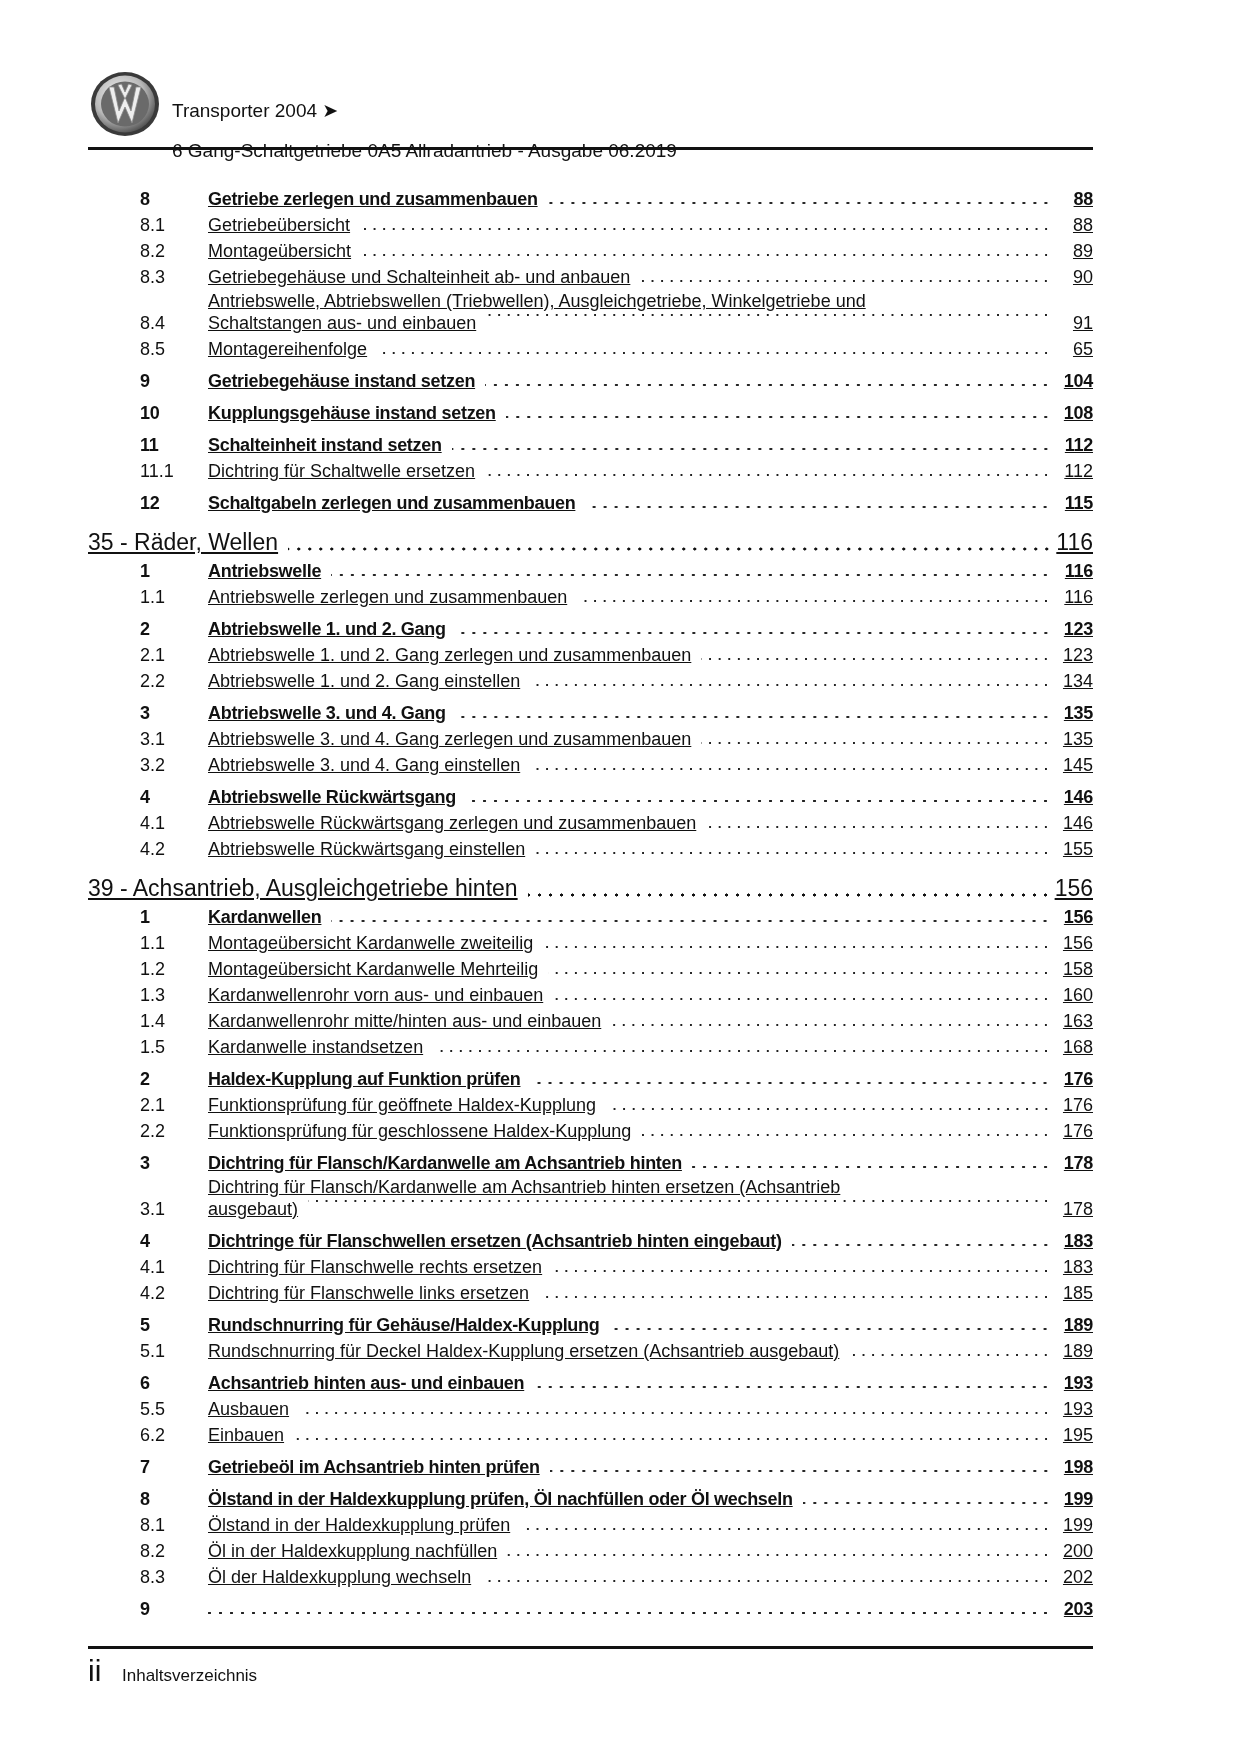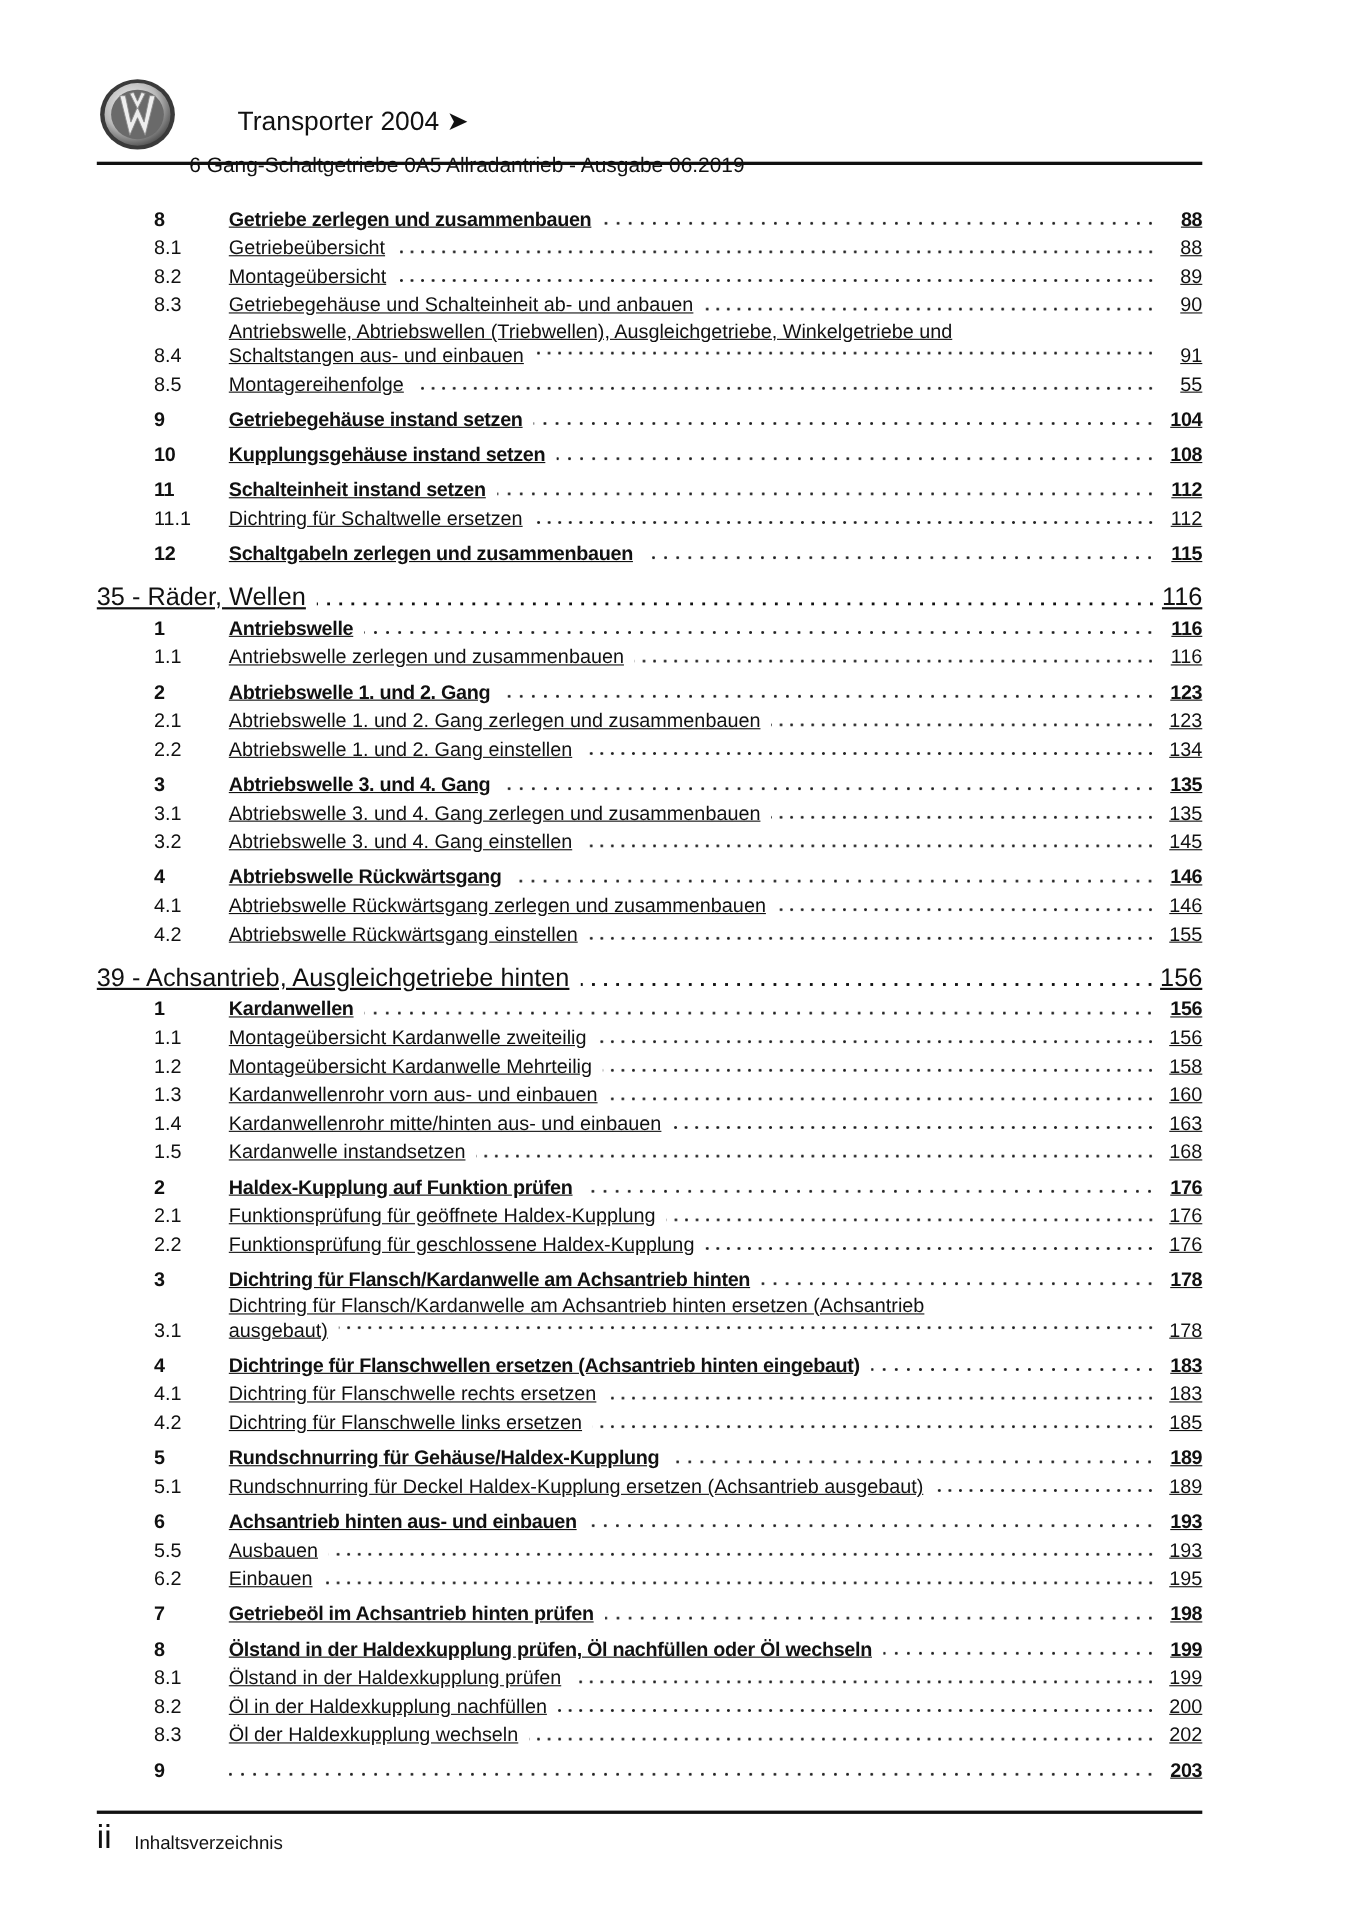--- a/index.html
+++ b/index.html
@@ -1,38 +1,38 @@
 <!DOCTYPE html>
 <html><head>
 <meta charset="utf-8">
 <style>
   html, body { margin:0; padding:0; background:#ffffff; }
   body { width:1240px; height:1754px; position:relative; overflow:hidden;
          font-family:"Liberation Sans", "DejaVu Sans", sans-serif; color:#111; }
   .logo { position:absolute; left:90px; top:71px; width:70px; height:66px; }
-  .hdr-title { position:absolute; left:172px; top:100px; font-size:24px; line-height:22px; color:#111; white-space:nowrap;margin-left:44px; }
+  .hdr-title { position:absolute; left:172px; top:100px; font-size:19px; line-height:22px; color:#111; white-space:nowrap; }
   .hdr-sub { position:absolute; left:172px; top:124px; font-size:19px; line-height:22px; color:#111; white-space:nowrap;margin-top:16px; }
   .rule { position:absolute; left:88px; width:1005px; height:3px; background:#111; }
   .rule.top { top:147px; }
   .rule.bottom { top:1646px; }
   .toc { position:absolute; left:88px; top:180px; width:1005px; }
   .row { position:relative; display:flex; align-items:flex-end; height:26px; font-size:18px; line-height:22px; }
   .row .num { position:absolute; left:52px; bottom:2px; }
   .row .body { margin-left:120px; flex:1; display:flex; align-items:flex-end; padding-bottom:2px;text-decoration:underline; }
   .row .title { white-space:nowrap; padding-right:10px; }
   .row .leader { flex:1; height:6px; margin-bottom:4px; margin-right:12px;
       background-image:radial-gradient(circle, #222 1.1px, transparent 1.4px);
       background-size:9.6px 6px; background-repeat:repeat-x; background-position:right center; }
   .row .page { min-width:30px; text-align:right; white-space:nowrap; }
   .row.main { margin-top:6px; font-weight:bold; letter-spacing:-0.3px; }
   .row.main .leader { background-size:11px 6px; }
   .row.wrap { height:46px; }
   .row.wrap .body { display:block; }
   .row.wrap .line1 { display:block; white-space:nowrap; }
-  .row.wrap .line2 { display:flex; align-items:center; }
+  .row.wrap .line2 { display:flex; align-items:flex-start; }
   .row.section { height:34px; margin-top:8px; font-size:23px; line-height:28px; font-weight:normal; }
   .row.section .body { margin-left:0; }
   .row.section .leader { background-size:11px 6px; margin-right:4px; background-image:radial-gradient(circle, #111 1.4px, transparent 1.7px); }
   .row.section + .row.main { margin-top:0; }
   .row.section .page { font-size:23px; }
   .footer-page { position:absolute; left:88px; top:1655px; font-size:30px; line-height:32px; }
   .footer-label { position:absolute; left:122px; top:1667px; font-size:17px; line-height:18px; }
 </style>
 </head>
 <body>
@@ -99,21 +99,21 @@
           <span class="leader"></span>
           <span class="page">91</span>
         </div>
       </div>
     </div>
     <div class="row sub">
       <span class="num">8.5</span>
       <div class="body">
         <span class="title">Montagereihenfolge</span>
         <span class="leader"></span>
-        <span class="page">55</span>
+        <span class="page">65</span>
       </div>
     </div>
     <div class="row main">
       <span class="num">9</span>
       <div class="body">
         <span class="title">Getriebegehäuse instand setzen</span>
         <span class="leader"></span>
         <span class="page">104</span>
       </div>
     </div>

